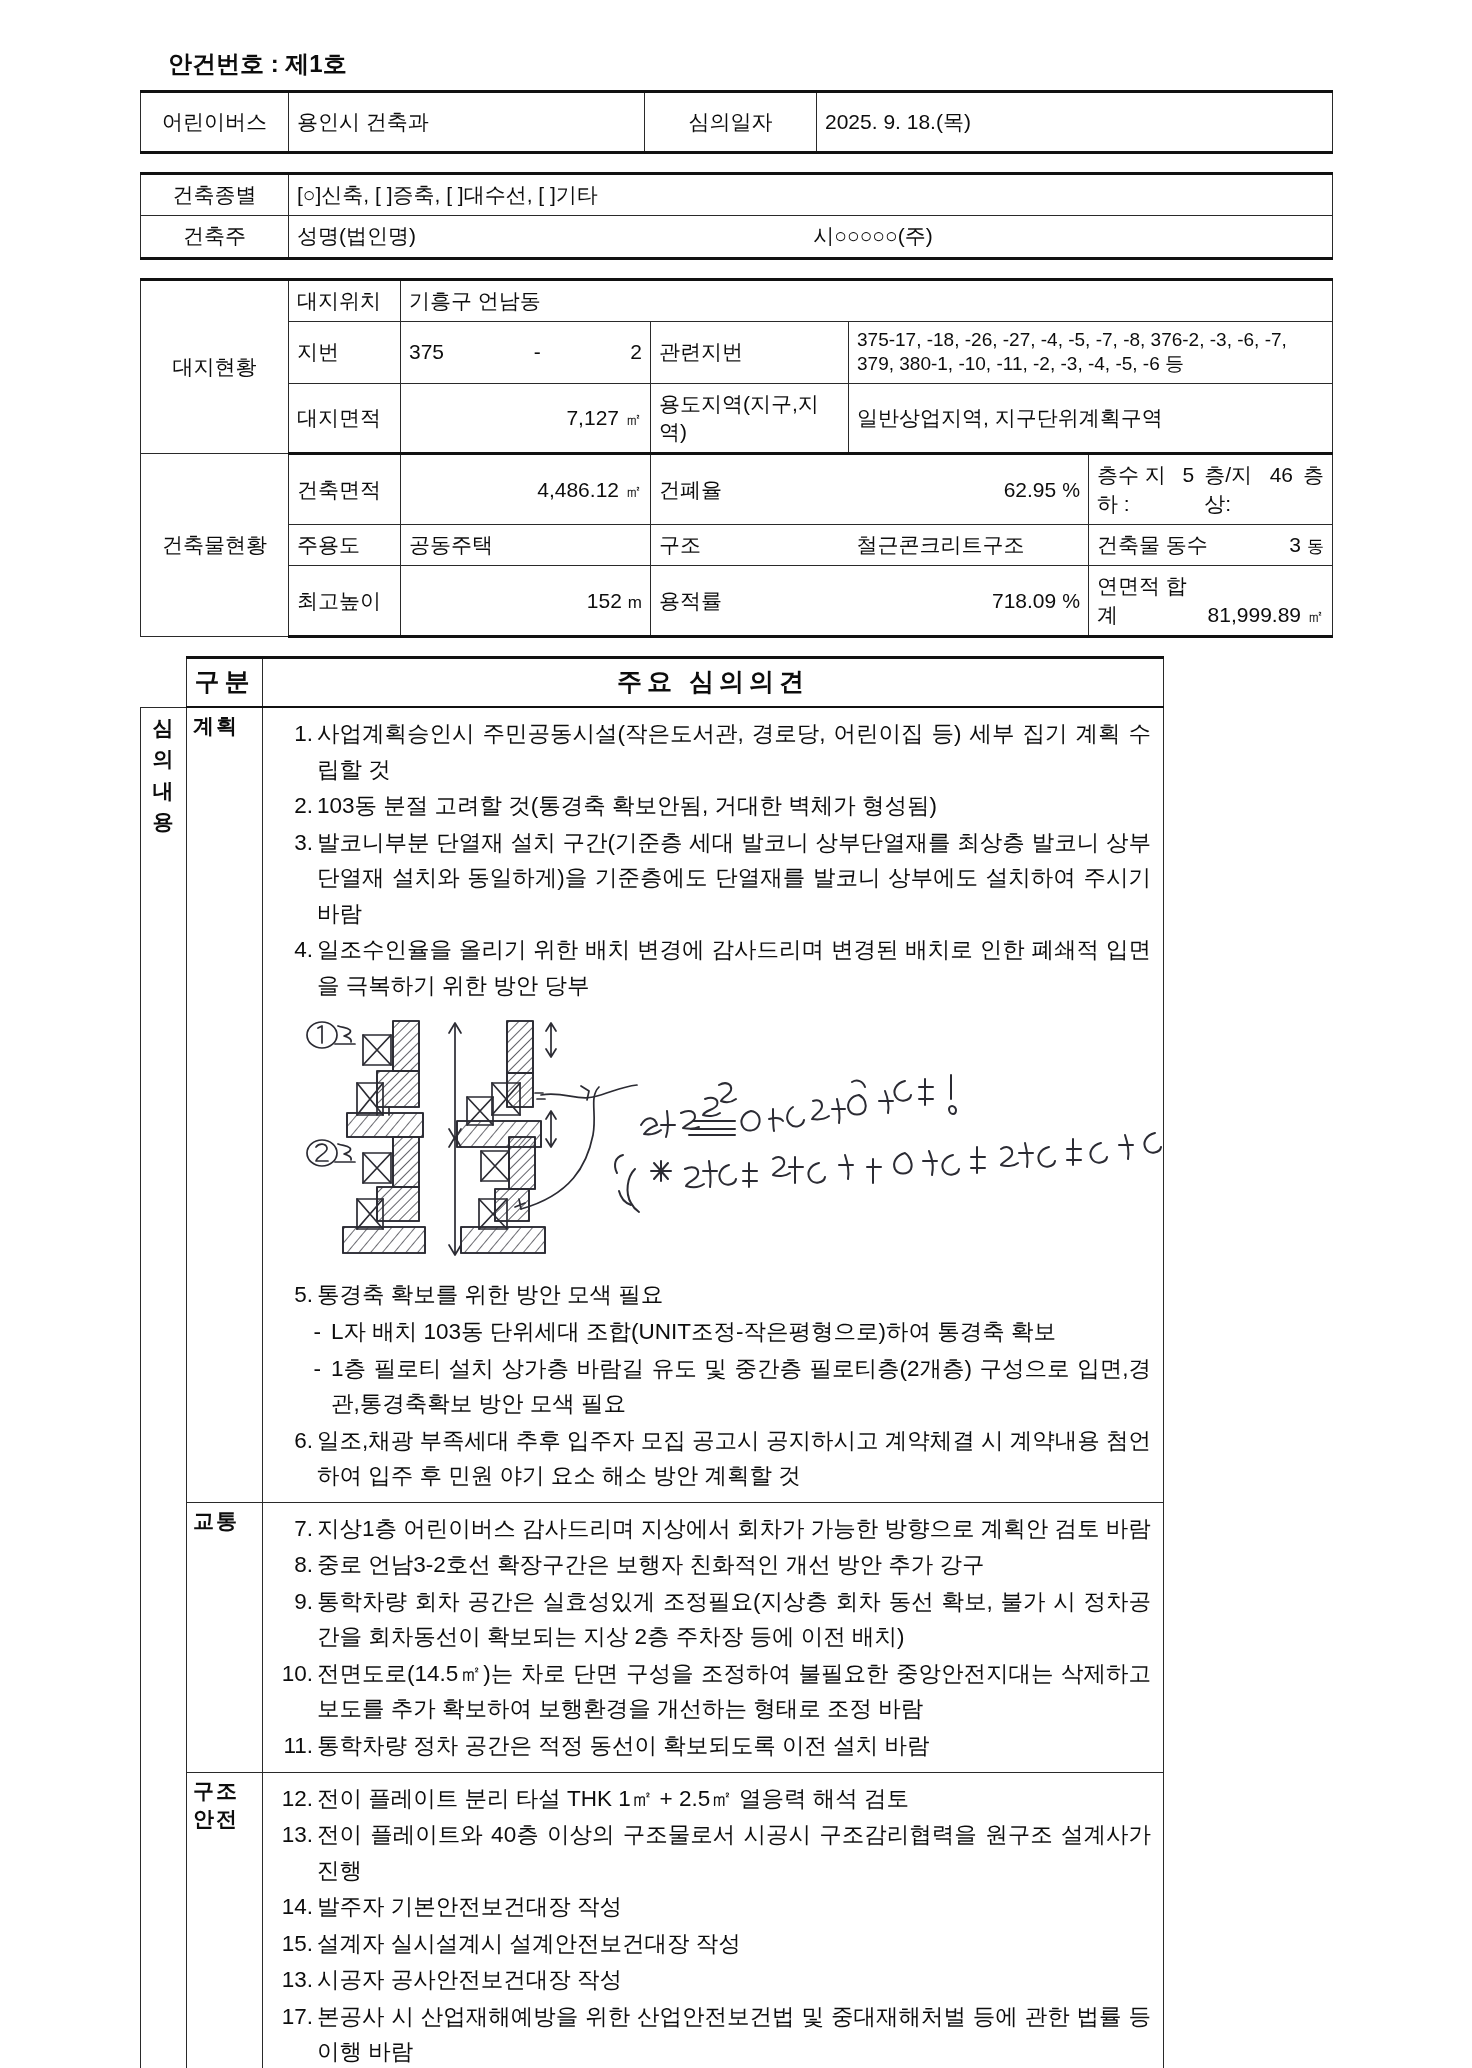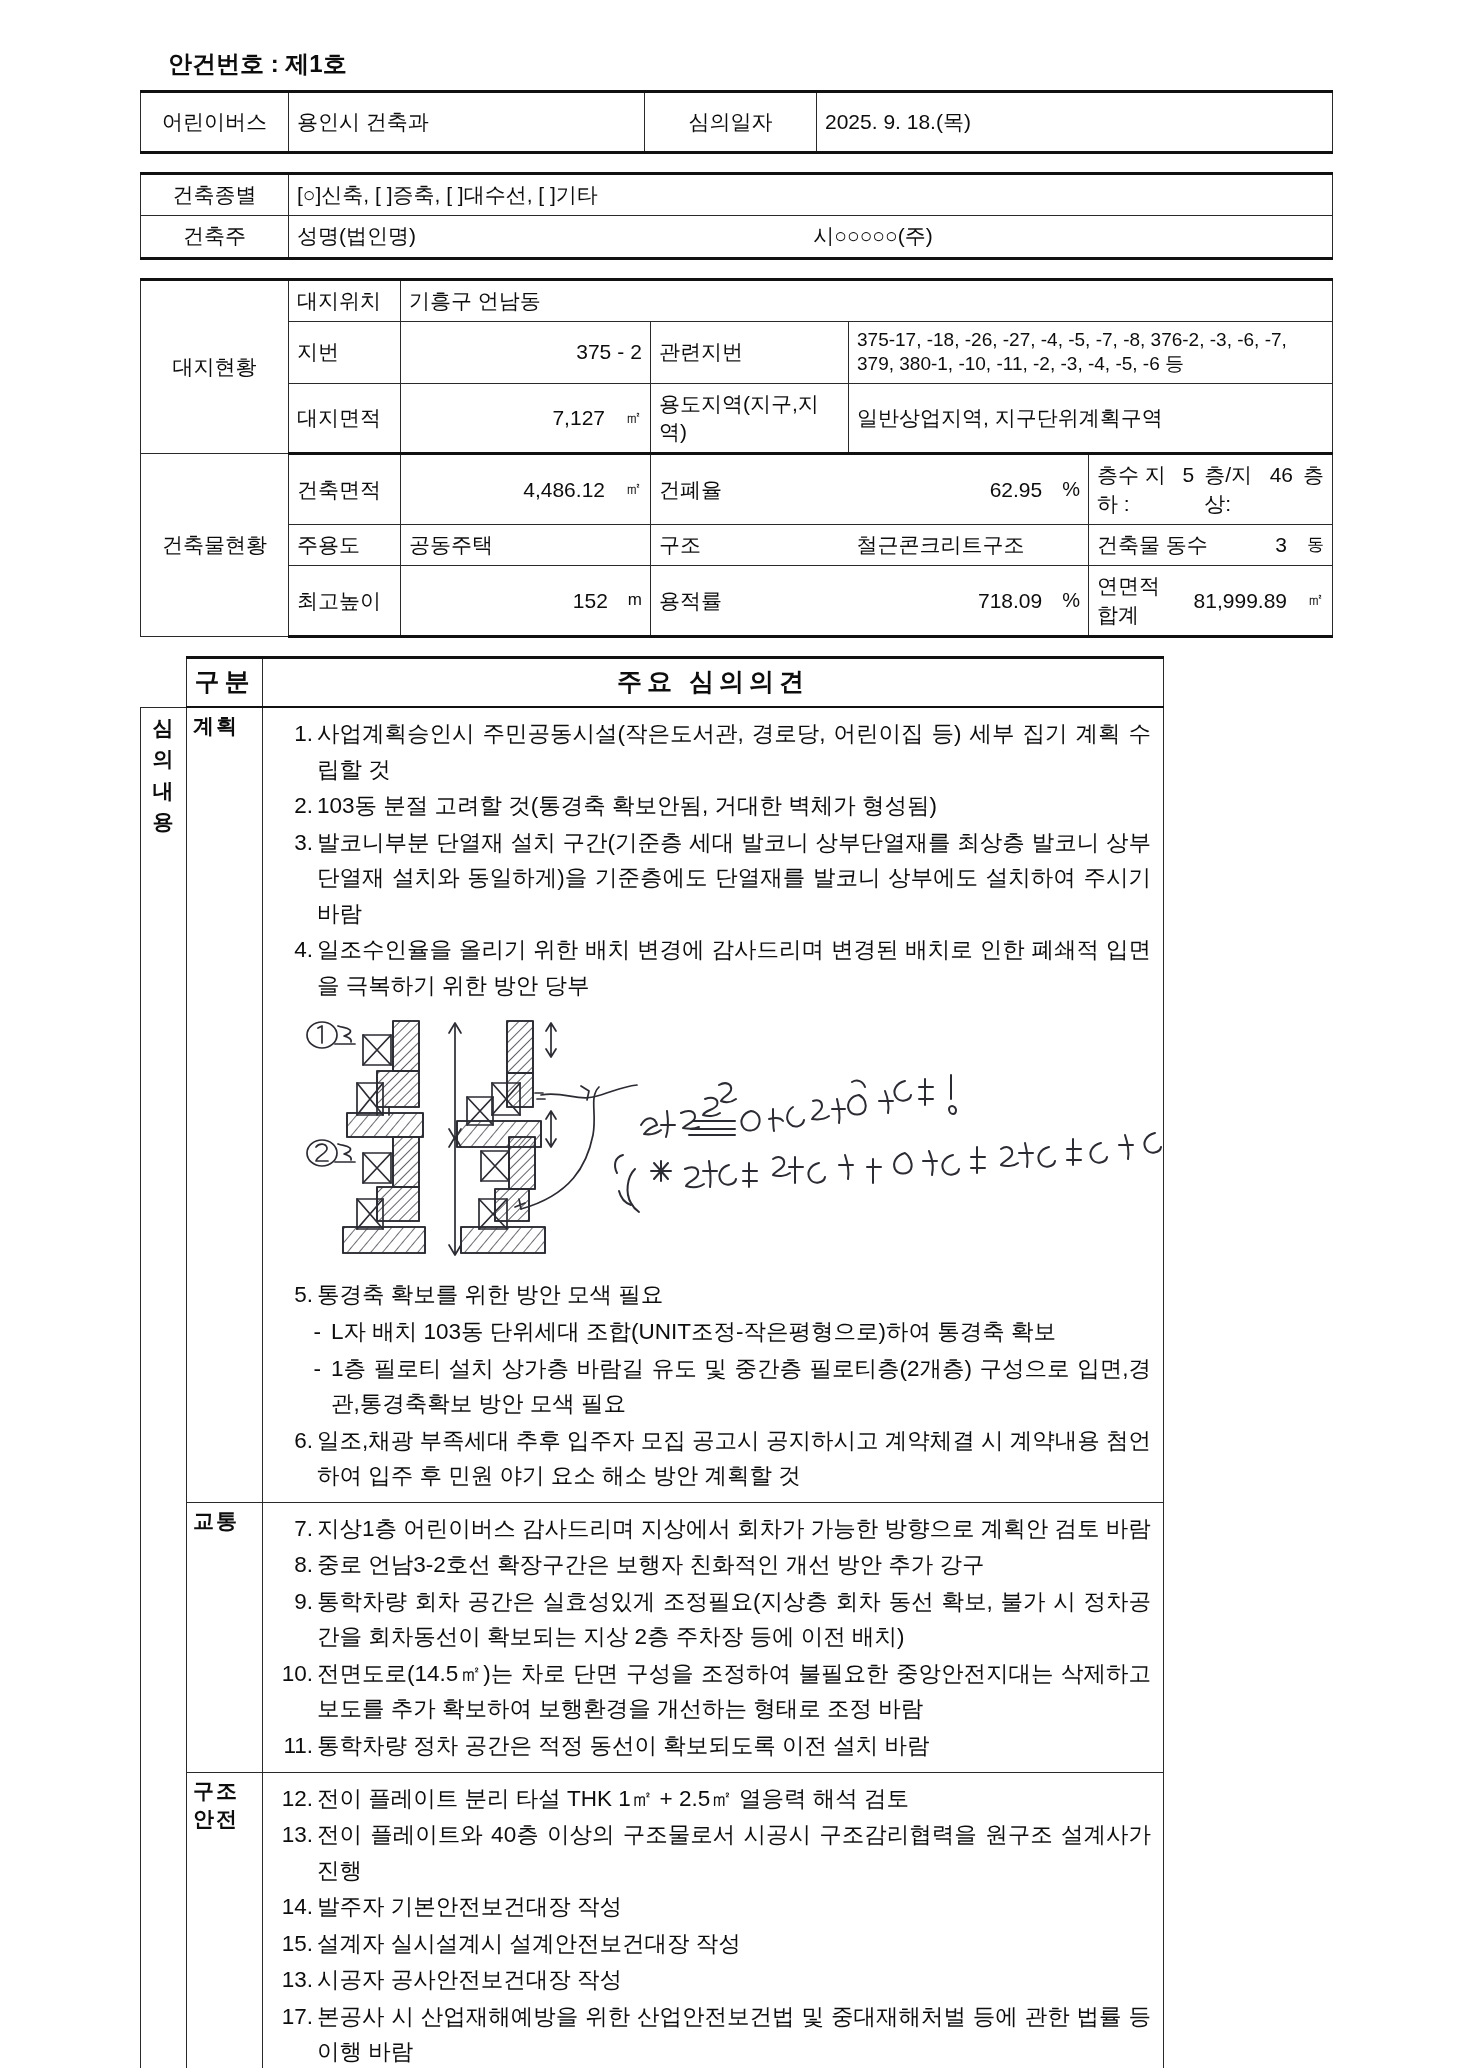--- a/index.html
+++ b/index.html
@@ -74,23 +74,23 @@
     font-size: 17px;
     display: inline-block;
     margin-left: 4px;
     vertical-align: baseline;
   }
   .val-num {
     font-size: 21px;
   }
   .cellflex {
     display: flex;
-    align-items: center;
+    align-items: flex-end;
     justify-content: flex-end;
-    gap: 16px;
+    gap: 2px;
     width: 100%;
   }
   .cellflex .cap {
     margin-right: auto;
     font-size: 21px;
   }
   .cell-inline {
     display: flex;
     align-items: baseline;
     width: 100%;
@@ -247,21 +247,21 @@
       <td class="lft thick-top noborder-l" colspan="4">기흥구 언남동</td>
     </tr>
 
     <tr>
       <td class="lft">
         <div class="cell-inline">
           <span class="cap">지번</span>
         </div>
       </td>
       <td>
-        <div class="cell-inline" style="justify-content:flex-end;">
+        <div class="cell-inline" style="justify-content:space-between;">
           <span class="val-num">375</span>
           <span class="val-num">-</span>
           <span class="val-num">2</span>
         </div>
       </td>
       <td class="lft">관련지번</td>
       <td class="ctr noborder-l" colspan="2" style="font-size:19px; line-height:1.28;">375-17, -18, -26, -27, -4, -5, -7, -8, 376-2, -3, -6, -7, 379, 380-1, -10, -11, -2, -3, -4, -5, -6 등</td>
     </tr>
 
     <tr>

